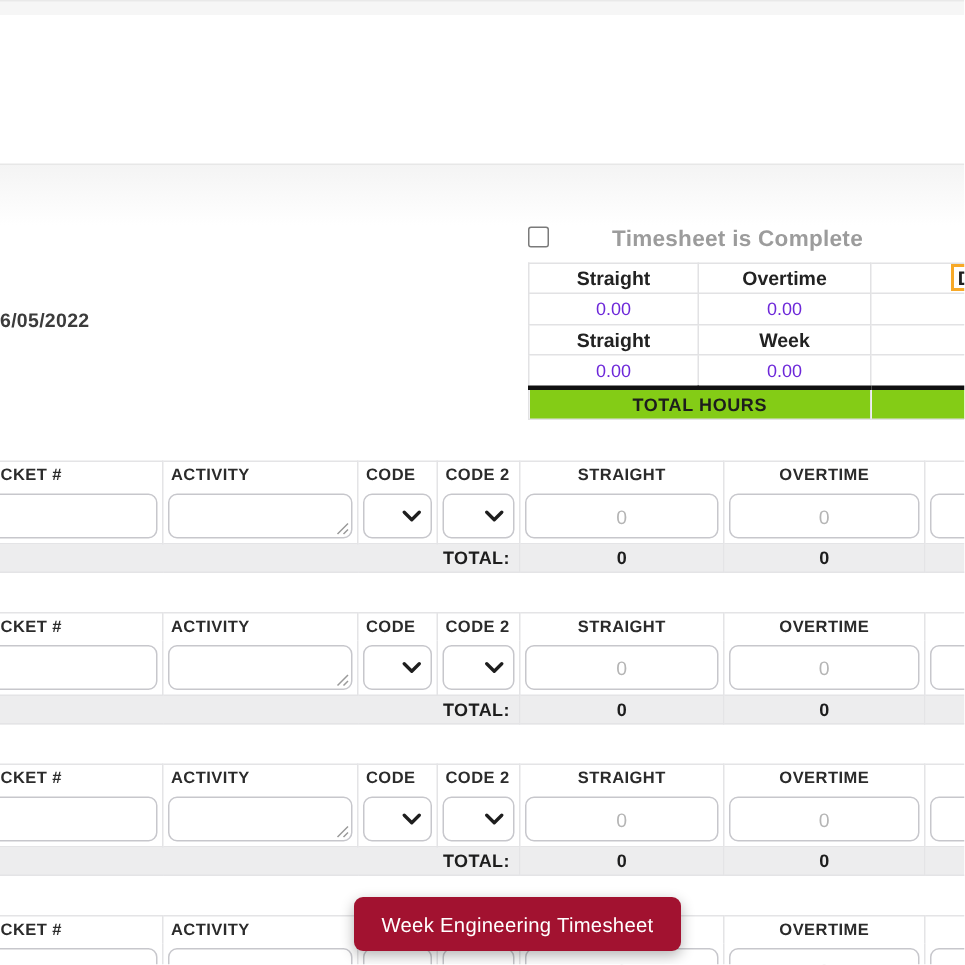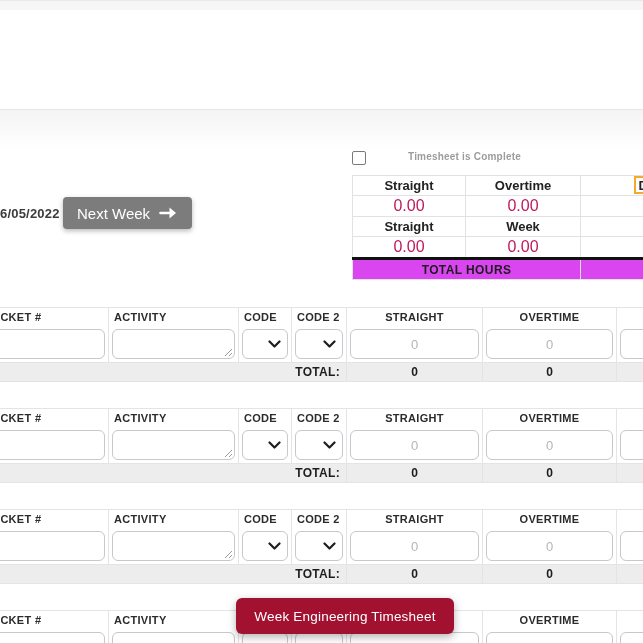--- a/index.html
+++ b/index.html
@@ -20,28 +20,28 @@
     position:absolute;left:79px;top:197px;height:32px;padding:0 14px;
     display:flex;align-items:center;gap:9px;background:#7c7c7c;color:#fff;
     border:none;border-radius:4px;font-family:inherit;font-size:15px;cursor:pointer;
     box-shadow:0 2px 5px rgba(0,0,0,.28);
   }
 
   .complete-cb{
     position:absolute;left:368px;top:151px;width:14px;height:14px;margin:0;
     appearance:none;-webkit-appearance:none;border:1.5px solid #7a7a7a;border-radius:2px;background:#fff;cursor:pointer;
   }
-  .complete-label{position:absolute;left:424px;top:151px;font-size:10px;font-weight:700;color:#9c9c9c;letter-spacing:.2px;}
+  .complete-label{position:absolute;left:424px;top:151px;font-size:15px;font-weight:700;color:#9c9c9c;letter-spacing:.2px;}
 
   table{border-collapse:collapse;table-layout:fixed;}
   .summary{position:absolute;left:368px;top:175px;width:388px;background:#fff;}
   .summary th,.summary td{border:1px solid #e2e2e4;padding:0;text-align:center;overflow:hidden;white-space:nowrap;}
   .summary .s-hdr th{height:19px;font-size:13px;font-weight:700;color:#222;}
-  .summary .s-val td{height:20px;font-size:16px;color:#be185d;}
-  .summary .s-total td{height:19px;background:#d946ef;border-top:3px solid #101010;font-size:12px;font-weight:700;color:#1d1d1d;letter-spacing:.4px;}
+  .summary .s-val td{height:20px;font-size:12px;color:#6d28d9;}
+  .summary .s-total td{height:19px;background:#84cc16;border-top:3px solid #101010;font-size:12px;font-weight:700;color:#1d1d1d;letter-spacing:.4px;}
   .orange-marker{position:absolute;left:650px;top:176px;width:11px;height:14px;border:2px solid #f7a928;pointer-events:none;}
 
   .sections{position:absolute;left:0;top:307px;width:757px;}
   .entry{width:757px;background:#fff;margin-bottom:26px;}
   .entry th,.entry td{border:1px solid #e4e4e6;padding:0;overflow:visible;}
   .entry .hdr th{height:18px;font-size:11px;font-weight:700;color:#2b2b2b;letter-spacing:.3px;border-bottom:none;white-space:nowrap;}
   .entry .hdr th.l{text-align:left;padding-left:5px;}
   .entry .hdr th.c{text-align:center;}
   .entry .inputs td{height:36px;border-top:none;vertical-align:middle;}
   .entry .totals td{height:18px;background:#ededee;font-size:12px;font-weight:700;color:#1d1d1d;}
@@ -72,27 +72,20 @@
 <body>
 
 <div id="screen">
   <div class="topband"></div>
   <div class="header-card"></div>
   <div class="header-fade"></div>
 
   <div id="canvas">
 
     <div class="date">6/05/2022</div>
-    <button class="next-week">
-      <span>Next Week</span>
-      <svg width="19" height="14" viewBox="0 0 19 14">
-        <path d="M1.5 7 H13" stroke="#ffffff" stroke-width="2.6" fill="none" stroke-linecap="round"></path>
-        <path d="M10.5 1.5 L17 7 L10.5 12.5 Z" fill="#ffffff"></path>
-      </svg>
-    </button>
 
     <input type="checkbox" class="complete-cb" style="">
     <div class="complete-label">Timesheet is Complete</div>
 
     <table class="summary">
       <colgroup>
           <col style="width:113px">
           <col style="width:115px">
           <col style="width:160px">
         </colgroup>

